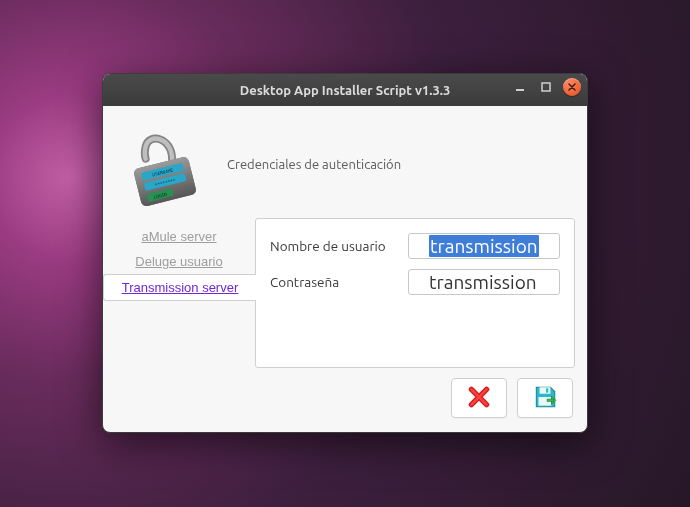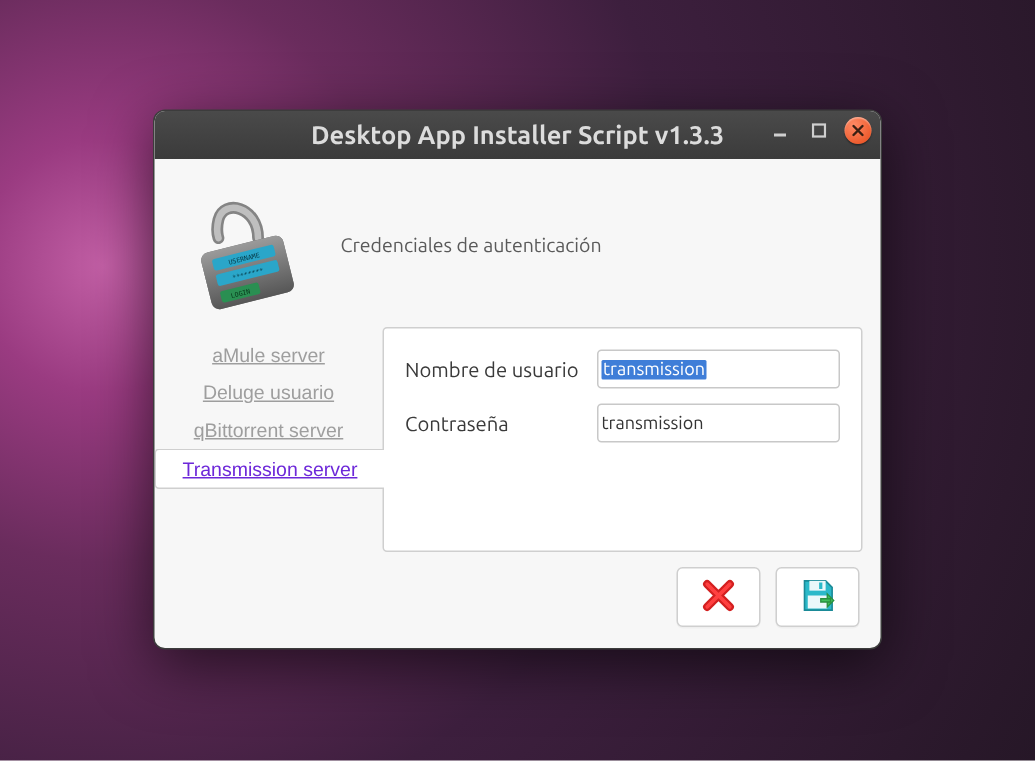--- a/index.html
+++ b/index.html
@@ -18,21 +18,21 @@
     box-shadow: 0 10px 40px rgba(0,0,0,0.6);
     display: flex; flex-direction: column;
     overflow: hidden;
   }
   .titlebar {
     height: 32px;
     background: linear-gradient(#4a4a4a, #3b3b3b);
     display: flex; align-items: center; justify-content: center;
     position: relative;
     color: #dcdcdc;
-    font-size: 17px; font-weight: bold;
+    font-size: 13px; font-weight: bold;
     flex-shrink: 0;
   }
   .title-controls { position: absolute; right: 6px; top: 4px; display: flex; gap: 8px; align-items: center; }
   .tc { width: 18px; height: 18px; display: flex; align-items: center; justify-content: center; cursor: pointer; }
   .tc-min, .tc-max { color: #cfcfcf; }
   .tc-min svg, .tc-max svg { display:block; }
   .tc-close {
     width: 18px; height: 18px; border-radius: 50%;
     background: radial-gradient(circle at 35% 30%, #ff8a65, #e64a19);
     box-shadow: inset 0 1px 1px rgba(255,255,255,0.4), 0 1px 1px rgba(0,0,0,0.4);
@@ -70,29 +70,29 @@
     margin-right: -1px;
   }
   .form-panel {
     flex: 1;
     background: #fff;
     border: 1px solid #cfcfcf;
     border-radius: 3px;
     padding: 14px 14px;
     position: relative;
   }
-  .form-row { display: flex; align-items: center; margin-bottom: 10px; }
+  .form-row { display: flex; align-items: center; margin-bottom: 10px; gap: 10px; }
   .form-label { font-size: 13.5px; color: #3a3a3a; width: 128px; }
   .form-input {
     flex: 1;
     height: 26px;
     border: 1px solid #c8c8c8;
     border-radius: 3px;
-    padding: 2px 2px;
-    font-size: 12px;
+    padding: 2px 20px;
+    font-size: 19px;
     color: #333;
     background: #fff;
   }
   .form-input.selected {
     background: #fff;
   }
   .form-input.selected .seltext {
     background: #3f7ed8; color: #fff; padding: 0 1px; border-radius:1px;
   }
   .input-display { display:flex; align-items:center; height:100%; }
@@ -161,21 +161,20 @@
           </defs>
         </svg>
       </div>
       <div class="heading">Credenciales de autenticación</div>
     </div>
 
     <div class="body-area">
       <div class="tabs">
         <button class="tab">aMule server</button>
         <button class="tab">Deluge usuario</button>
-        <button class="tab">qBittorrent server</button>
         <button class="tab active">Transmission server</button>
       </div>
 
       <div class="form-panel">
         <div class="form-row">
           <div class="form-label">Nombre de usuario</div>
           <div class="form-input selected">
             <div class="input-display">
                 <span class="seltext">transmission</span>
               </div>

